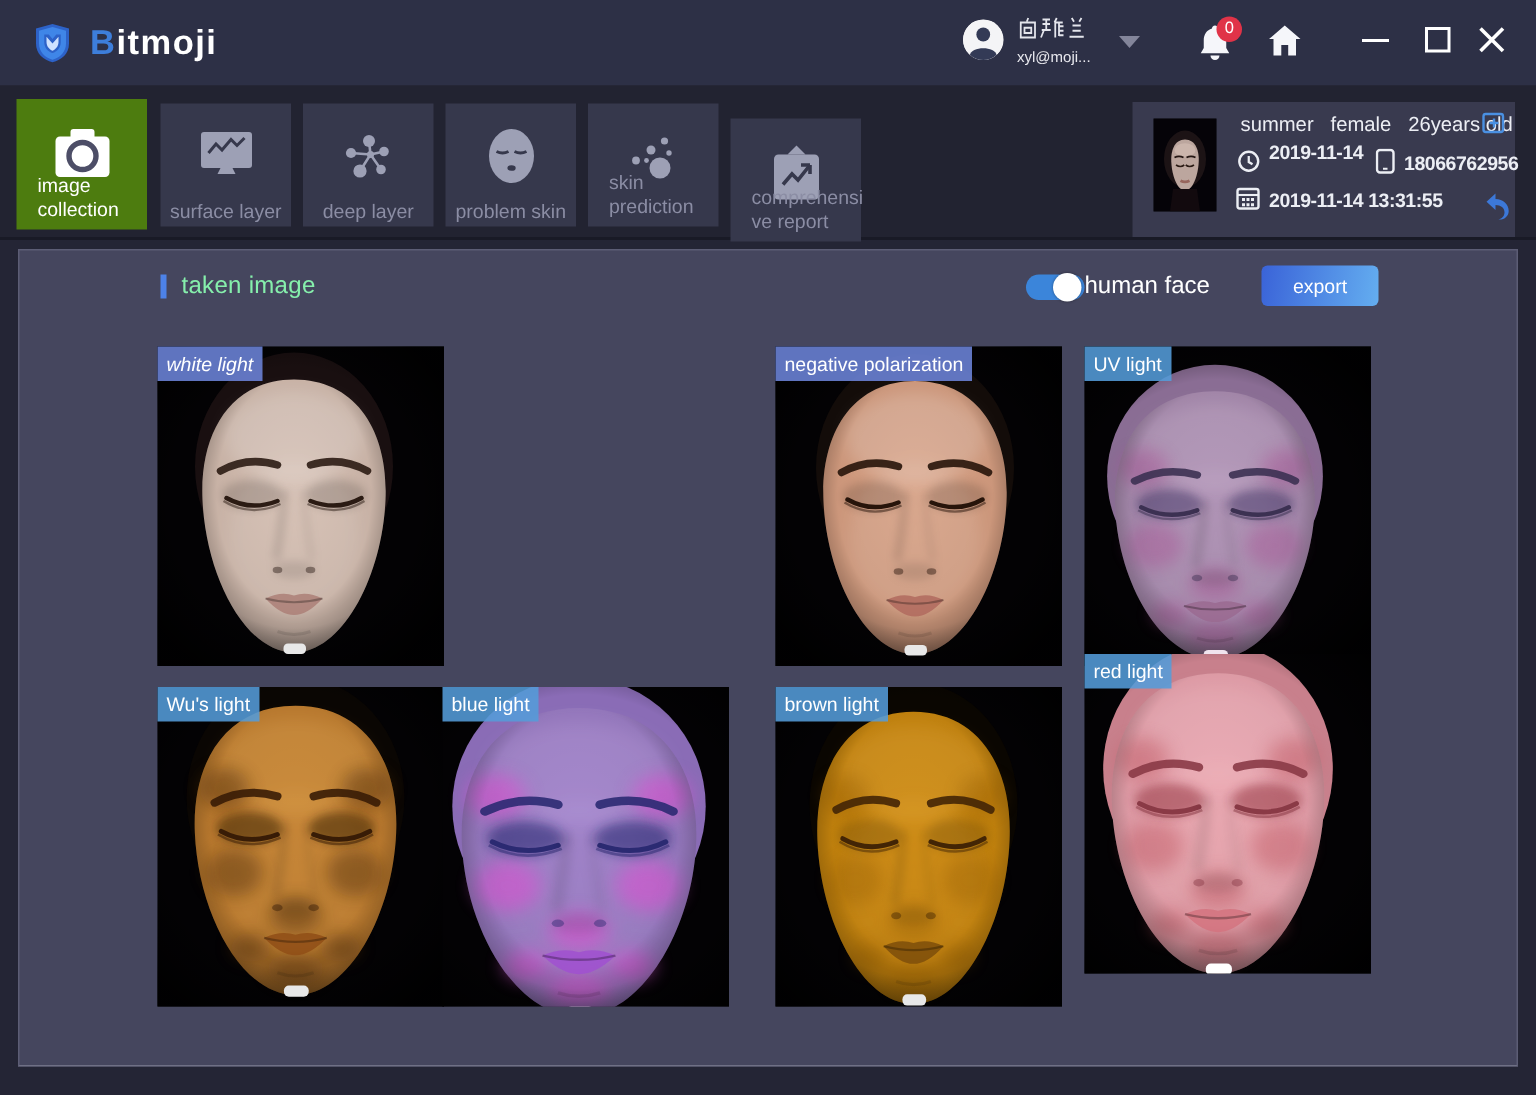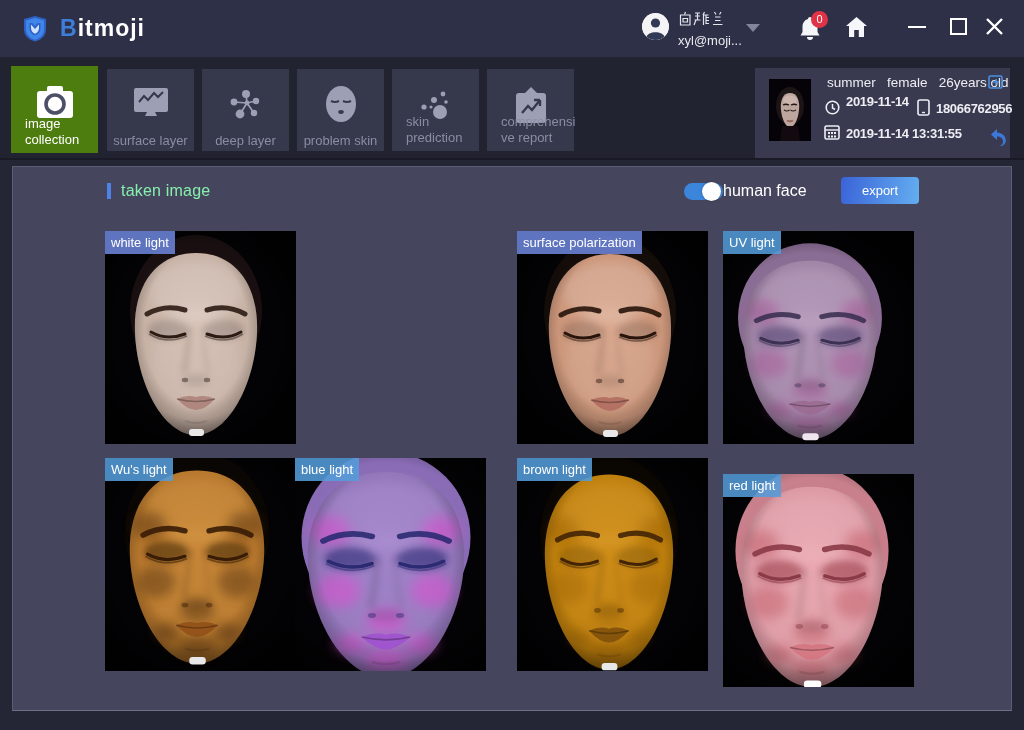--- a/index.html
+++ b/index.html
@@ -6,21 +6,21 @@
 html,body{width:1024px;height:730px;overflow:hidden;background:#242535;}
 .abs{position:absolute;}
 #win{position:relative;width:1024px;height:730px;}
 
 #topbar{left:0;top:0;width:1024px;height:57px;background:#2d3046;}
 #logo{left:22px;top:15px;width:26px;height:27px;}
 #brand{left:60px;top:15px;font-size:23px;font-weight:700;color:#fff;letter-spacing:1px;}
 #brand b{color:#3d7edb;font-weight:700;}
 #avatar{left:642px;top:13px;width:27px;height:27px;border-radius:50%;background:#f2f2f2;overflow:hidden;}
 #uname{left:678px;top:11px;font-size:13px;color:#e8e8ee;}
-#uemail{left:678px;top:33px;font-size:13px;color:#e8e8ee;text-align:center;}
+#uemail{left:678px;top:33px;font-size:10px;color:#e8e8ee;text-align:center;}
 #caret{left:746px;top:24px;width:0;height:0;border-left:7px solid transparent;border-right:7px solid transparent;border-top:8px solid #83859a;}
 #bell{left:799px;top:16px;width:22px;height:24px;}
 #badge{left:811px;top:11px;min-width:17px;height:17px;border-radius:9px;background:#e03348;color:#fff;font-size:11px;line-height:17px;text-align:center;padding:0 2px;}
 #home{left:845px;top:16px;width:23px;height:22px;}
 #btnmin{left:908px;top:26px;width:18px;height:2px;background:#fff;}
 #btnmax{left:950px;top:18px;width:17px;height:17px;border:2px solid #fff;}
 #btnclose{left:984px;top:16px;width:21px;height:21px;}
 
 #tabstrip{left:0;top:57px;width:1024px;height:103px;background:#222331;border-bottom:2px solid #191a26;}
 .tab{position:absolute;top:69px;width:87px;height:82px;background:#36384c;color:#8b8da4;font-size:13px;}
@@ -139,21 +139,21 @@
       <circle cx="24" cy="27" r="7"></circle>
           <circle cx="18" cy="15" r="3"></circle>
           <circle cx="27" cy="9" r="2.4"></circle>
           <circle cx="8" cy="22" r="2.6"></circle>
           <circle cx="15" cy="22" r="1.6"></circle>
           <circle cx="30" cy="17" r="1.8"></circle>
       </g>
     </svg>
     <div class="lbl">skin<br>prediction</div>
   </div>
-  <div class="tab" style="left:487px;">
+  <div class="tab" style="left:487px;margin-top:10px;">
     <svg width="38" height="40" viewBox="0 0 38 40">
       <rect x="4" y="8" width="30" height="30" rx="3" fill="#9da0b5"></rect>
       <path d="M13 8 L19 2 L25 8 Z" fill="#9da0b5"></path>
       <path d="M10 28 L16 21 L20 25 L28 15" stroke="#36384c" stroke-width="2.4" fill="none"></path>
       <path d="M28 15 L28 21 M28 15 L22 15" stroke="#36384c" stroke-width="2.4" fill="none"></path>
     </svg>
     <div class="lbl">comprehensi<br>ve report</div>
   </div>
 
   <div id="infobox" class="abs"></div>
@@ -265,31 +265,31 @@
         <ellipse cx="106" cy="147" rx="3.2" ry="2.2" fill="var(--feat)" opacity="0.45"></ellipse>
         <path d="M76 166 Q86 161 95 164 Q104 161 114 166 Q104 177 95 177 Q86 177 76 166 Z" fill="var(--lip)" opacity="0.85"></path>
         <path d="M76 166 Q95 171 114 166" stroke="#000" stroke-width="1.4" fill="none" opacity="0.28"></path>
         <path d="M84 188 Q95 192 106 188" stroke="#000" stroke-width="2" fill="none" opacity="0.1"></path>
         <rect x="-20" y="-20" width="231" height="253" fill="url(#vg2)"></rect>
         <rect x="88" y="196" width="15" height="7" rx="3" fill="var(--chip,#e8e8e8)"></rect>
       </g>
     </defs>
   </svg>
 
-  <div class="cell" style="left:105px;top:231px;">
+  <div class="cell" style="left:105px;top:231px;font-style:italic;">
     <svg class="face" viewBox="0 0 191 213" style="--skin:#d2bbae;--hair:#190f10;--feat:#2b1b13;--lip:#ab7f77;--t:translate(-4px,2px);">
         <use href="#faceg"></use>
       </svg>
     <div class="tag">white light</div>
   </div>
   <div class="cell" style="left:517px;top:231px;">
     <svg class="face" viewBox="0 0 191 213" style="--skin:#d69e81;--hair:#130c09;--feat:#27140a;--lip:#b06a5e;--t:translate(-2px,3px);">
         <use href="#faceg"></use>
       </svg>
-    <div class="tag">surface polarization</div>
+    <div class="tag">negative polarization</div>
   </div>
   <div class="cell" style="left:723px;top:231px;text-decoration:underline;">
     <svg class="face" viewBox="0 0 191 213" style="--skin:#a98cb0;--hair:#8a6d94;--feat:#3c3152;--lip:#9a6a90;--blotch:#b04a94;--blotcho:0.34;--chip:#f0e4ee;--hi:#eed8ee;--eyes:#2a2055;--eyeso:0.4;--t:translate(-8px,8px) scale(1.09,0.98);">
         <use href="#faceg"></use>
       </svg>
     <div class="tag t2">UV light</div>
   </div>
   <div class="cell" style="left:105px;top:458px;">
     <svg class="face" viewBox="0 0 191 213" style="--skin:#c17e30;--hair:#0a0603;--feat:#381c06;--lip:#8f4d16;--blotch:#57300e;--blotcho:0.45;--hi:#ffce75;--eyes:#331a06;--eyeso:0.5;--t:translate(-3px,-2px) scale(1.1,1.06);">
         <use href="#faceg"></use>
@@ -301,19 +301,19 @@
         <use href="#faceg"></use>
       </svg>
     <div class="tag t2">blue light</div>
   </div>
   <div class="cell" style="left:517px;top:458px;">
     <svg class="face" viewBox="0 0 191 213" style="--skin:#c8860e;--hair:#0a0601;--feat:#432505;--lip:#7d4e0a;--blotch:#8a5205;--blotcho:0.25;--hi:#ffc863;--t:translate(-3px,3px) scale(1.05,1.07);">
         <use href="#faceg"></use>
       </svg>
     <div class="tag t2">brown light</div>
   </div>
-  <div class="cell" style="left:723px;top:474px;padding-left:23px;">
+  <div class="cell" style="left:723px;top:436px;padding-left:23px;">
     <svg class="face" viewBox="0 0 191 213" style="--skin:#e8a2ad;--hair:#c8808c;--feat:#8a3a46;--lip:#d4737f;--blotch:#c4525e;--blotcho:0.4;--chip:#fff;--hi:#ffd8dc;--eyes:#86242f;--eyeso:0.45;--t:translate(-6px,2px) scale(1.16,1.1);">
         <use href="#faceg"></use>
       </svg>
     <div class="tag t2">red light</div>
   </div>
 </div>
 
 </body></html>

